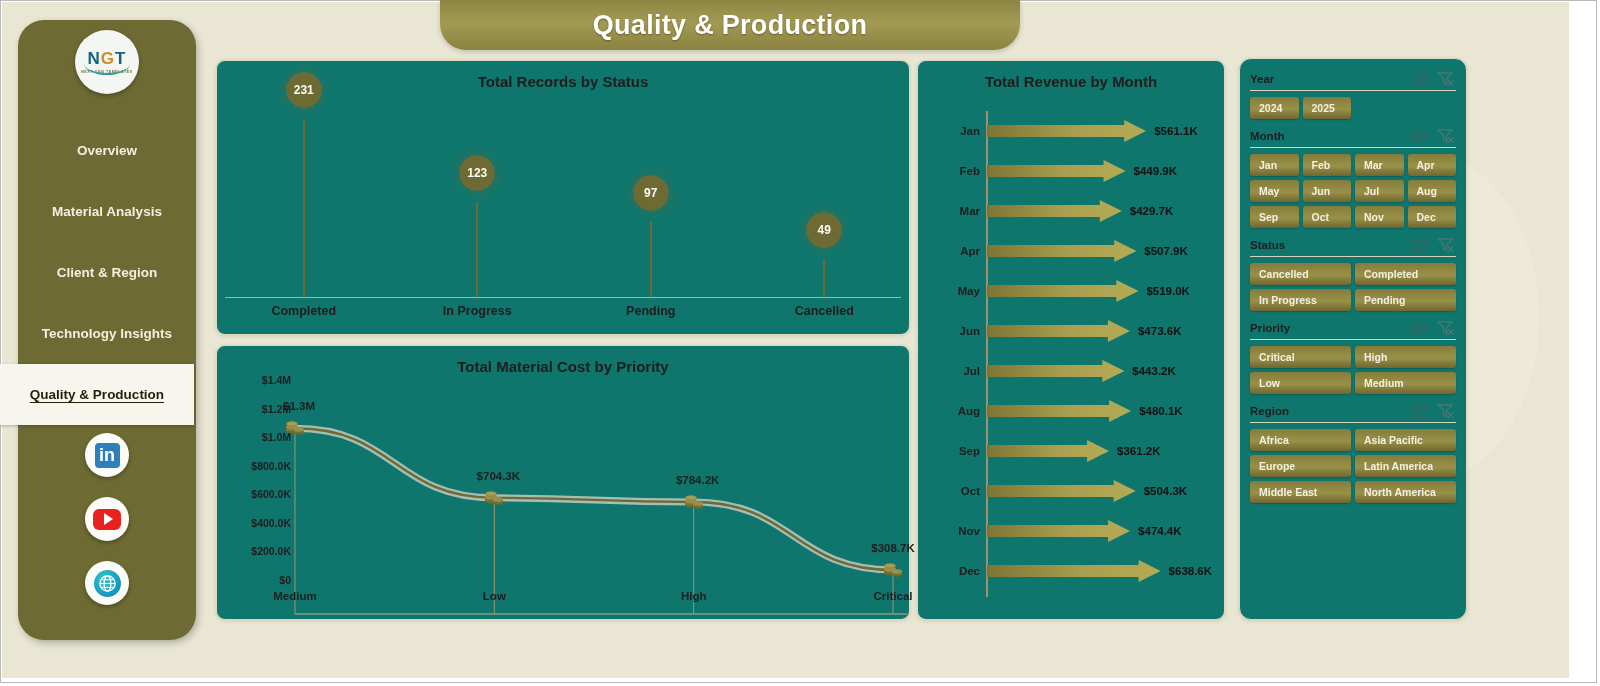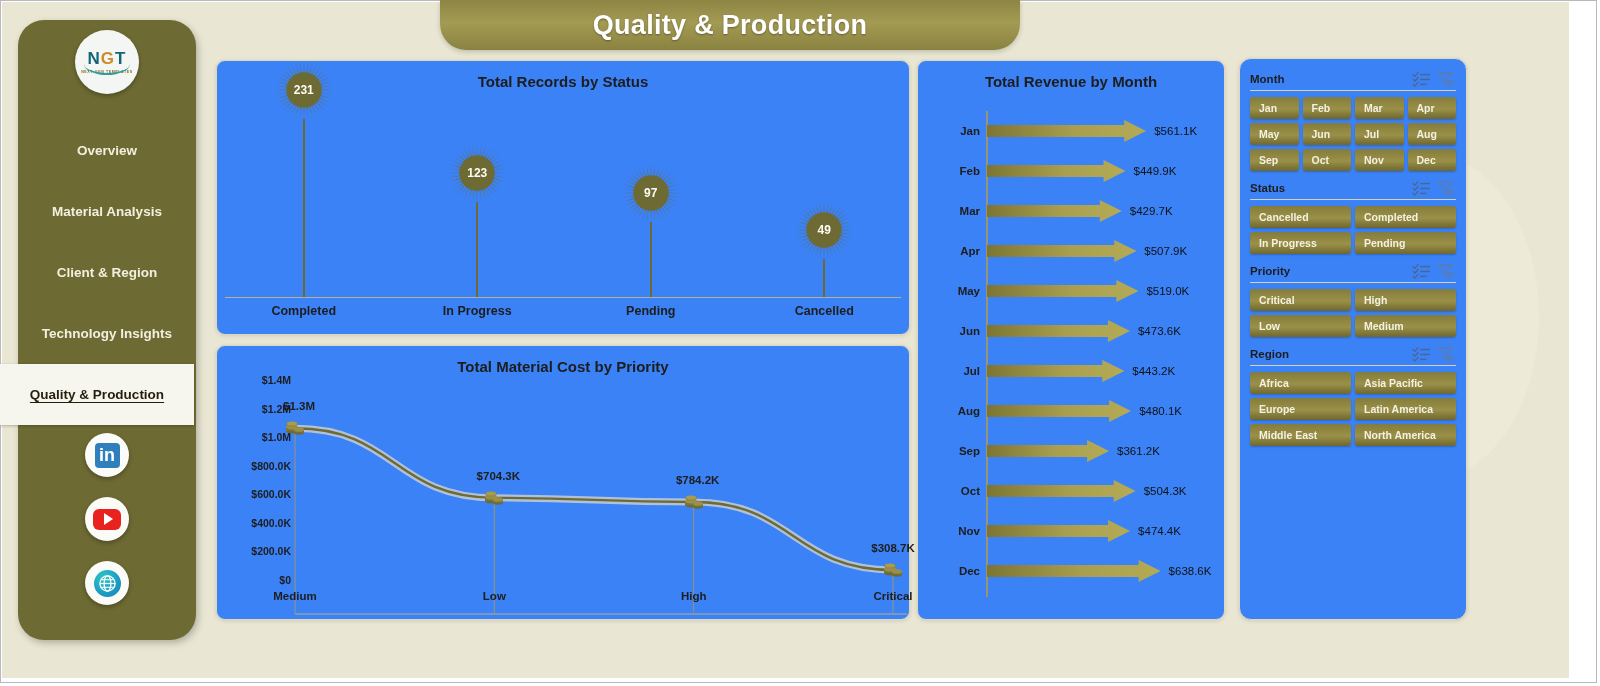--- a/index.html
+++ b/index.html
@@ -56,21 +56,21 @@
             align-items:center;justify-content:center;font-family:"Liberation Sans",sans-serif;}
   .yt-badge{width:28px;height:21px;border-radius:6px;background:#e8231f;
             display:flex;align-items:center;justify-content:center;}
   .yt-badge i{display:block;width:0;height:0;border-left:9px solid #fff;
               border-top:6px solid transparent;border-bottom:6px solid transparent;margin-left:2px;}
   .web-badge{width:27px;height:27px;border-radius:50%;
              background:radial-gradient(circle at 35% 30%,#2ec6c6,#0f7fc0);
              display:flex;align-items:center;justify-content:center;}
 
   
-  .panel{position:absolute;background:#3b82f6;border:1px solid #ddd9c0;border-radius:9px;
+  .panel{position:absolute;background:#0f766e;border:1px solid #ddd9c0;border-radius:9px;
          box-shadow:0 1px 4px rgba(0,0,0,.12);box-sizing:border-box;}
   .panel-title{text-align:center;font-size:15px;font-weight:bold;color:#1d1d1d;
                margin-top:12px;}
 
   #panel-status{left:216px;top:60px;width:694px;height:275px;}
   #panel-cost{left:216px;top:345px;width:694px;height:275px;}
   #panel-revenue{left:917px;top:60px;width:308px;height:560px;}
   #panel-filters{left:1239px;top:58px;width:228px;height:562px;border-radius:12px;}
 
   
@@ -101,21 +101,21 @@
   .coin{position:absolute;width:22px;height:18px;transform:translate(-50%,-50%);}
 
   
   .rev-axis{position:absolute;left:68px;top:50px;width:1.5px;height:486px;background:#9a9470;}
   .rev-rows{position:absolute;left:0;top:50px;width:100%;}
   .rev-row{position:relative;height:40px;display:flex;align-items:center;}
   .rev-month{position:absolute;left:10px;width:52px;text-align:right;
              font-size:11.5px;font-weight:bold;color:#1d1d1d;}
   .rev-bar{position:absolute;left:69px;height:22px;}
   .rev-bar svg{display:block;}
-  .rev-val{position:absolute;font-size:11.5px;font-weight:normal;color:#111;white-space:nowrap;}
+  .rev-val{position:absolute;font-size:11.5px;font-weight:bold;color:#111;white-space:nowrap;}
 
   
   .filters{position:absolute;left:0;top:0;width:100%;height:100%;padding:12px 10px 0 10px;
            box-sizing:border-box;}
   .fgroup{margin-bottom:9px;}
   .fhead{display:flex;align-items:center;border-bottom:1px solid #d6d2bc;padding-bottom:3px;}
   .fhead-title{flex:1;font-size:11.5px;font-weight:bold;color:#1d1d1d;}
   .ficon{width:20px;height:16px;margin-left:4px;opacity:.62;cursor:pointer;}
   .ftiles{display:flex;flex-wrap:wrap;gap:4px;margin-top:6px;}
   .ftile{flex:0 0 calc(50% - 2px);height:22px;border-radius:3px;box-sizing:border-box;
@@ -653,20 +653,42 @@
           </div>
           <div class="rev-val" style="left: 250.597px;">$638.6K</div>
         </div>
       </div>
   </div>
 
   <div class="panel" id="panel-filters">
     <div class="filters">
         <div class="fgroup">
           <div class="fhead">
+            <div class="fhead-title">Year</div>
+            <div class="ficon"><svg viewBox="0 0 22 18" width="20" height="16">
+   <path d="M1 4 L3 6 L6.5 1.8" fill="none" stroke="#555" stroke-width="1.5" stroke-linecap="round" stroke-linejoin="round"></path>
+   <path d="M1 9.5 L3 11.5 L6.5 7.3" fill="none" stroke="#555" stroke-width="1.5" stroke-linecap="round" stroke-linejoin="round"></path>
+   <path d="M1 15 L3 17 L6.5 12.8" fill="none" stroke="#555" stroke-width="1.5" stroke-linecap="round" stroke-linejoin="round"></path>
+   <line x1="9" y1="4" x2="20" y2="4" stroke="#555" stroke-width="1.6"></line>
+   <line x1="9" y1="9.5" x2="20" y2="9.5" stroke="#555" stroke-width="1.6"></line>
+   <line x1="9" y1="15" x2="16" y2="15" stroke="#555" stroke-width="1.6"></line>
+              </svg></div>
+            <div class="ficon"><svg viewBox="0 0 22 18" width="20" height="16">
+   <path d="M2 2 L18 2 L11.6 8.6 L11.6 15.5 L8.4 13.2 L8.4 8.6 Z" fill="none" stroke="#777" stroke-width="1.4" stroke-linejoin="round"></path>
+   <line x1="13.5" y1="11" x2="19" y2="16.2" stroke="#777" stroke-width="1.4" stroke-linecap="round"></line>
+   <line x1="19" y1="11" x2="13.5" y2="16.2" stroke="#777" stroke-width="1.4" stroke-linecap="round"></line>
+              </svg></div>
+          </div>
+          <div class="ftiles q4">
+            <div class="ftile">2024</div>
+            <div class="ftile">2025</div>
+          </div>
+        </div>
+        <div class="fgroup">
+          <div class="fhead">
             <div class="fhead-title">Month</div>
             <div class="ficon"><svg viewBox="0 0 22 18" width="20" height="16">
    <path d="M1 4 L3 6 L6.5 1.8" fill="none" stroke="#555" stroke-width="1.5" stroke-linecap="round" stroke-linejoin="round"></path>
    <path d="M1 9.5 L3 11.5 L6.5 7.3" fill="none" stroke="#555" stroke-width="1.5" stroke-linecap="round" stroke-linejoin="round"></path>
    <path d="M1 15 L3 17 L6.5 12.8" fill="none" stroke="#555" stroke-width="1.5" stroke-linecap="round" stroke-linejoin="round"></path>
    <line x1="9" y1="4" x2="20" y2="4" stroke="#555" stroke-width="1.6"></line>
    <line x1="9" y1="9.5" x2="20" y2="9.5" stroke="#555" stroke-width="1.6"></line>
    <line x1="9" y1="15" x2="16" y2="15" stroke="#555" stroke-width="1.6"></line>
               </svg></div>
             <div class="ficon"><svg viewBox="0 0 22 18" width="20" height="16">

